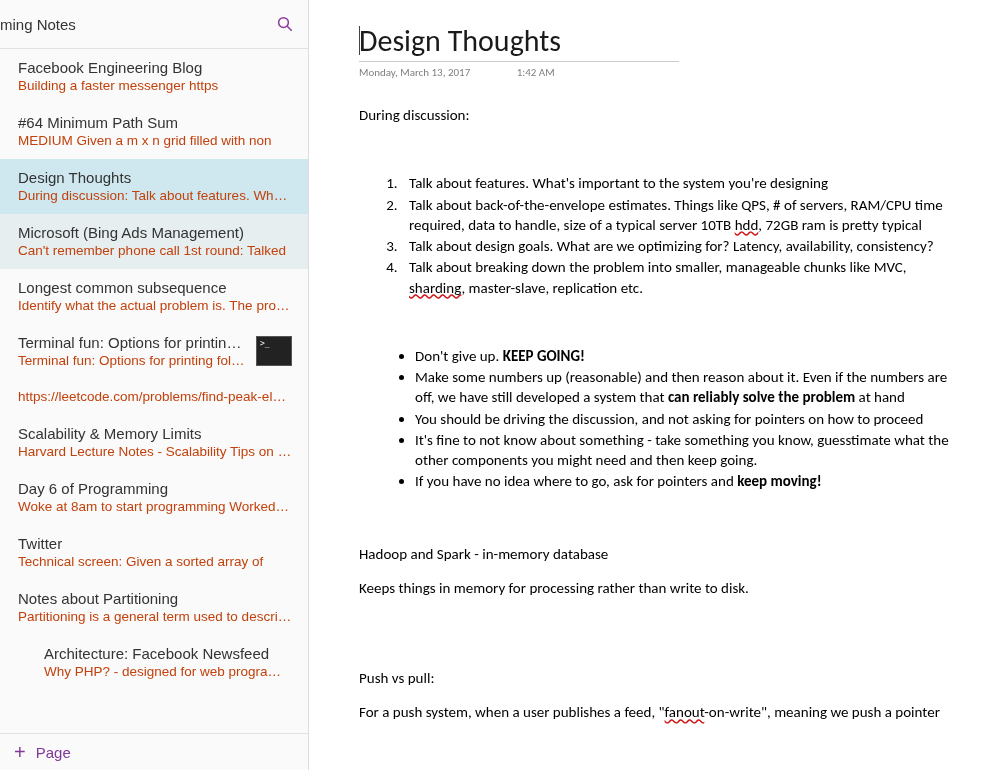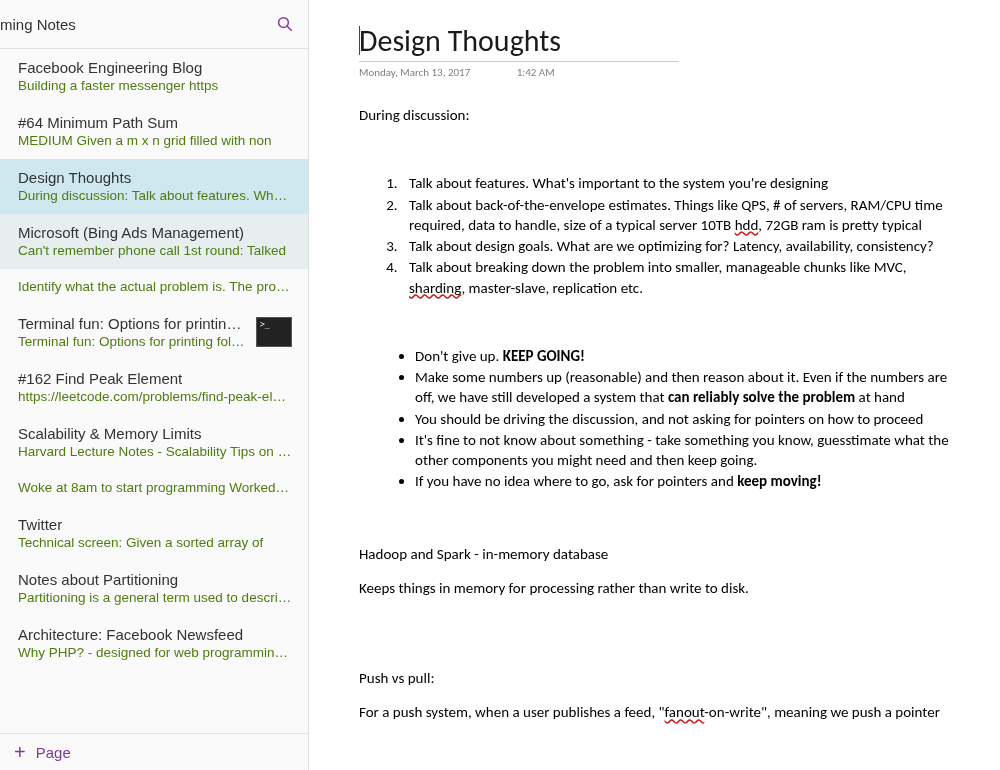--- a/index.html
+++ b/index.html
@@ -53,21 +53,21 @@
   .note-item .note-title {
     font-size: 15px;
     color: #333;
     margin-bottom: 2px;
     white-space: nowrap;
     overflow: hidden;
     text-overflow: ellipsis;
   }
   .note-item .note-preview {
     font-size: 13.5px;
-    color: #4d7c0f;
+    color: #c2410c;
     white-space: nowrap;
     overflow: hidden;
     text-overflow: ellipsis;
   }
   .note-item.selected {
     background: #cfe8ef;
   }
   .note-item.alt-selected {
     background: #e6eef0;
   }
@@ -202,52 +202,53 @@
           <div class="row">
             <div style="min-width: 0px; flex: 1 1 0%;">
               <div class="note-title">Microsoft (Bing Ads Management)</div>
               <div class="note-preview">Can't remember phone call  1st round:  Talked</div>
             </div>
           </div>
         </div>
         <div class="note-item">
           <div class="row">
             <div style="min-width: 0px; flex: 1 1 0%;">
+              <div class="note-title">Longest common subsequence</div>
               <div class="note-preview">Identify what the actual problem is.  The probl…</div>
             </div>
           </div>
         </div>
         <div class="note-item">
           <div class="row">
             <div style="min-width: 0px; flex: 1 1 0%;">
               <div class="note-title">Terminal fun: Options for printin…</div>
               <div class="note-preview">Terminal fun: Options for printing fold…</div>
             </div>
             <div class="note-thumb">&gt;_</div>
           </div>
         </div>
         <div class="note-item">
           <div class="row">
             <div style="min-width: 0px; flex: 1 1 0%;">
-              <div class="note-title">#162 Find Peak Element</div>
               <div class="note-preview">https://leetcode.com/problems/find-peak-ele…</div>
             </div>
           </div>
         </div>
         <div class="note-item">
           <div class="row">
             <div style="min-width: 0px; flex: 1 1 0%;">
               <div class="note-title">Scalability &amp; Memory Limits</div>
               <div class="note-preview">Harvard Lecture Notes - Scalability  Tips on h…</div>
             </div>
           </div>
         </div>
         <div class="note-item">
           <div class="row">
             <div style="min-width: 0px; flex: 1 1 0%;">
+              <div class="note-title">Day 6 of Programming</div>
               <div class="note-preview">Woke at 8am to start programming  Worked on</div>
             </div>
           </div>
         </div>
         <div class="note-item">
           <div class="row">
             <div style="min-width: 0px; flex: 1 1 0%;">
               <div class="note-title">Twitter</div>
               <div class="note-preview">Technical screen:  Given a sorted array of</div>
             </div>
@@ -256,21 +257,21 @@
         <div class="note-item">
           <div class="row">
             <div style="min-width: 0px; flex: 1 1 0%;">
               <div class="note-title">Notes about Partitioning</div>
               <div class="note-preview">Partitioning is a general term used to describe</div>
             </div>
           </div>
         </div>
         <div class="note-item">
           <div class="row">
-            <div style="min-width: 0px; flex: 1 1 0%;">
+            <div style="min-width: 0px; flex: 1 1 0%; margin-left: 26px;">
               <div class="note-title">Architecture: Facebook Newsfeed</div>
               <div class="note-preview">Why PHP?  - designed for web programming…</div>
             </div>
           </div>
         </div>
       </div>
 
     <div class="sidebar-footer">
       <span class="plus-icon">+</span>
       <span>Page</span>

